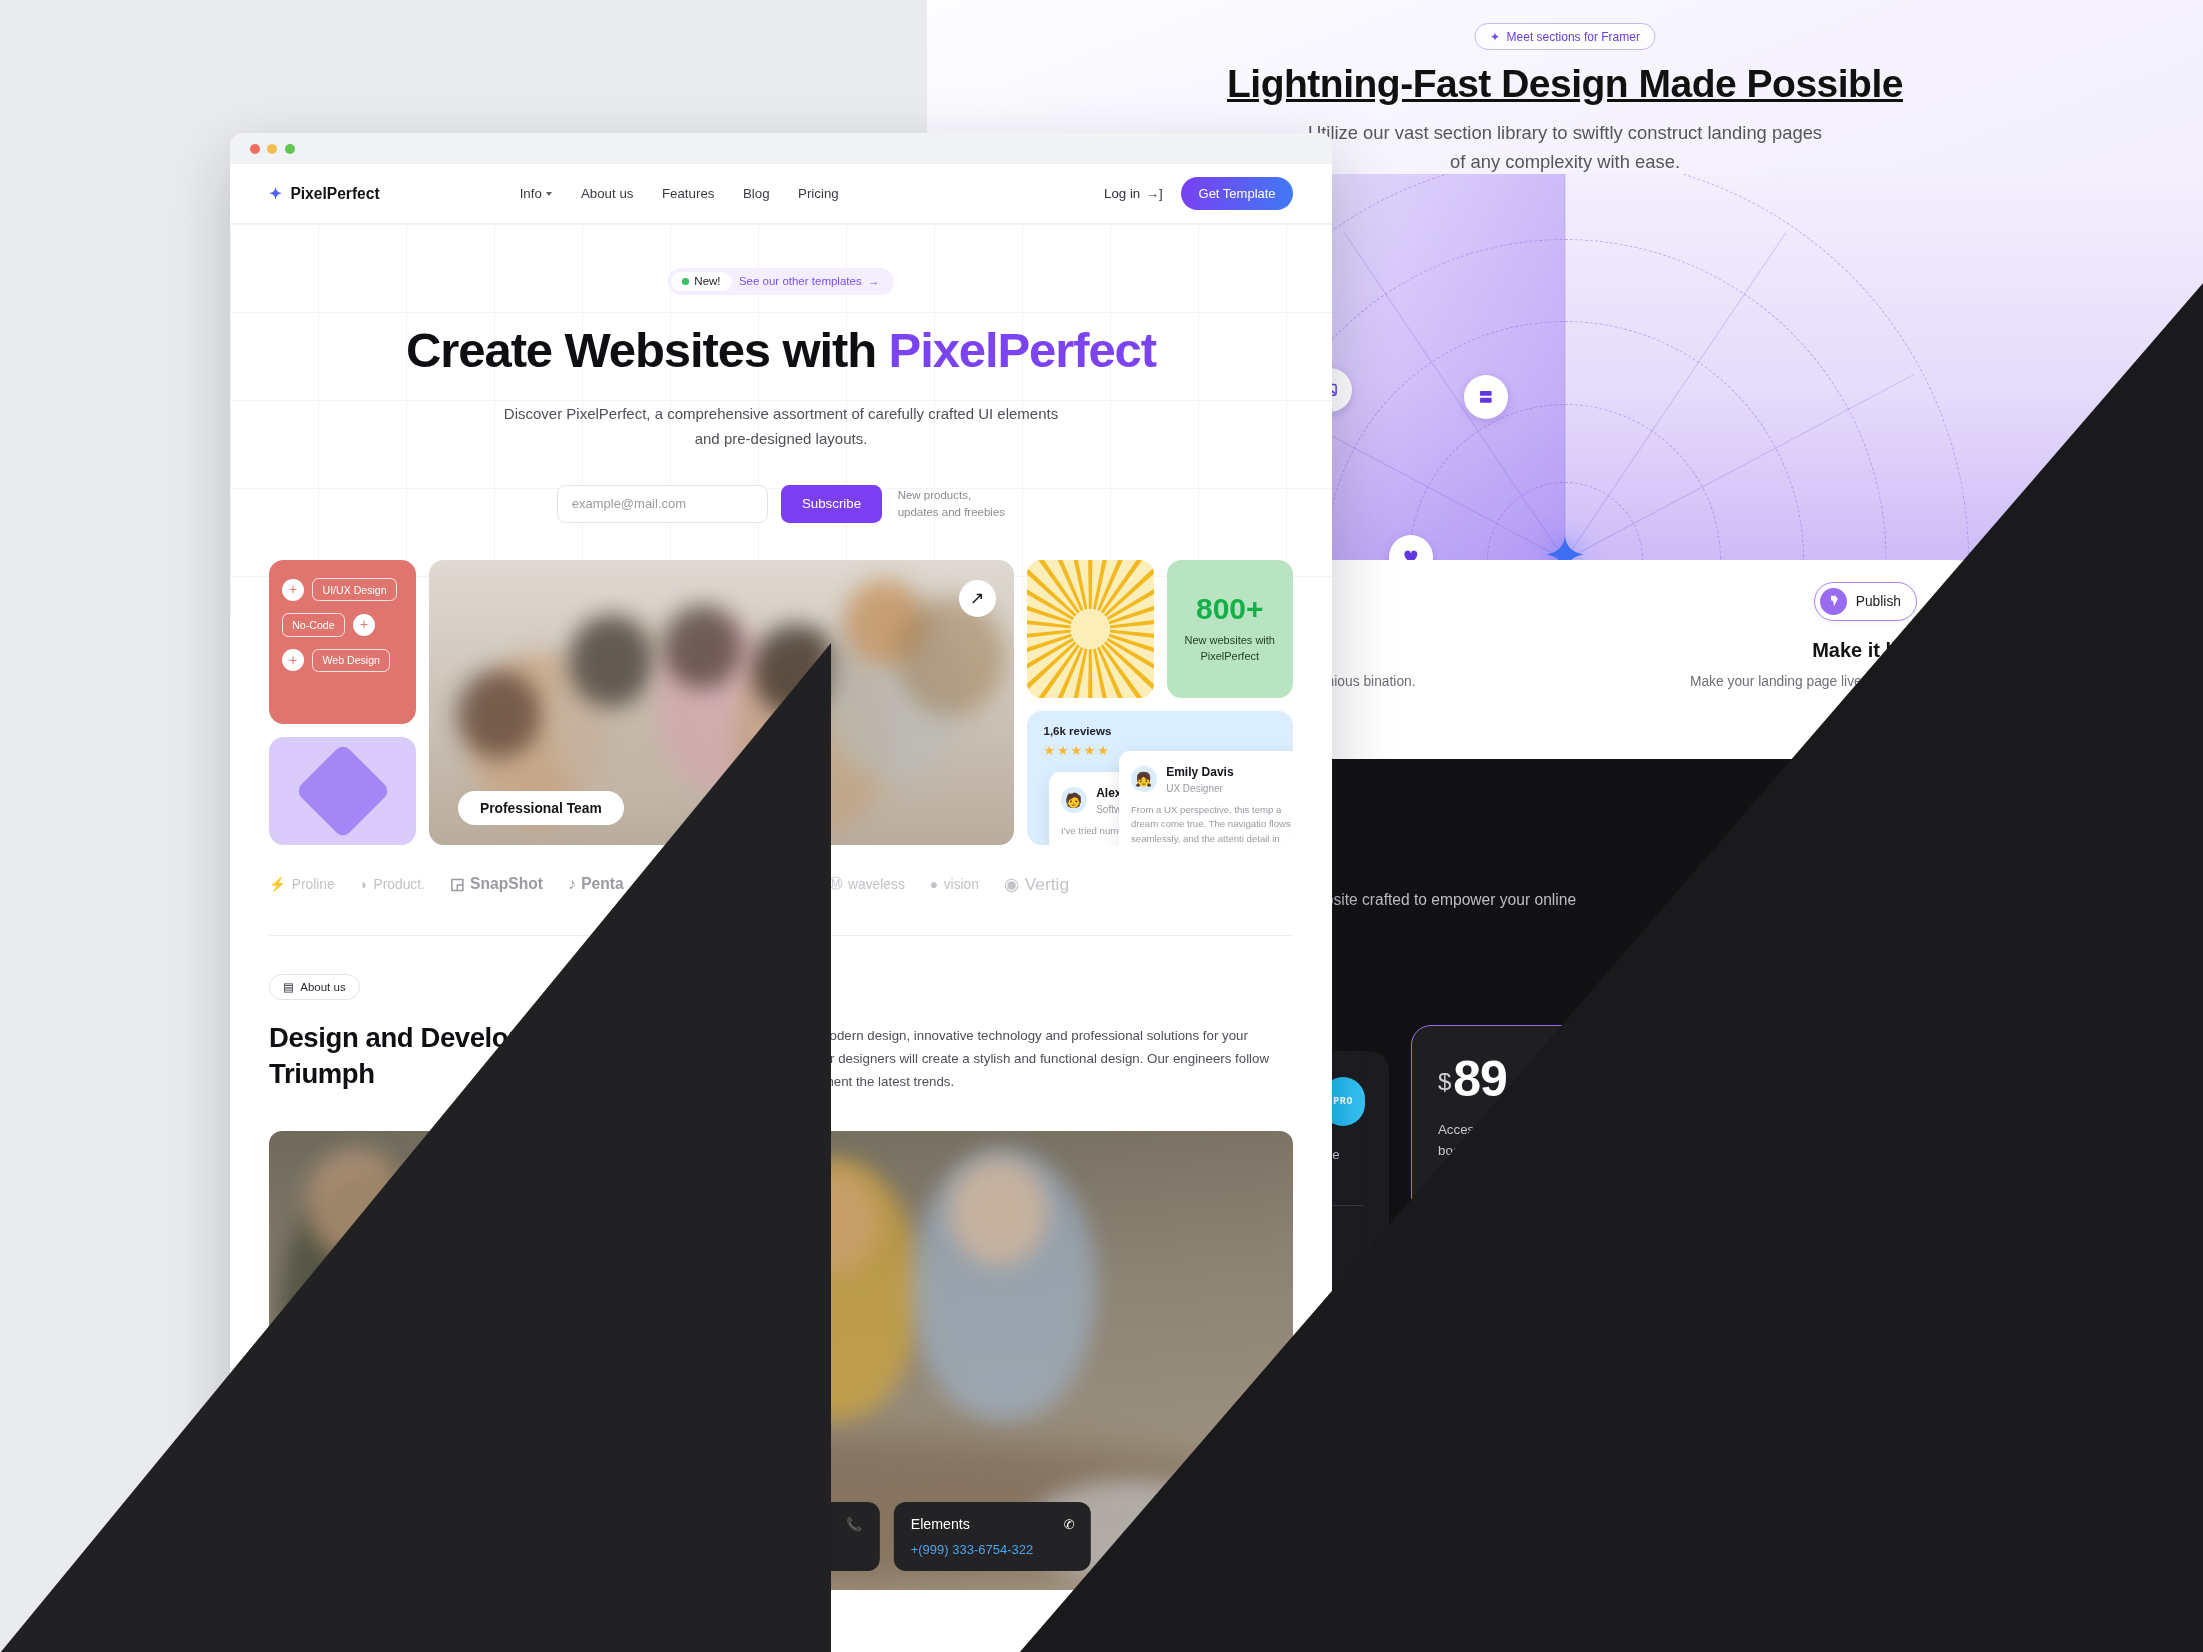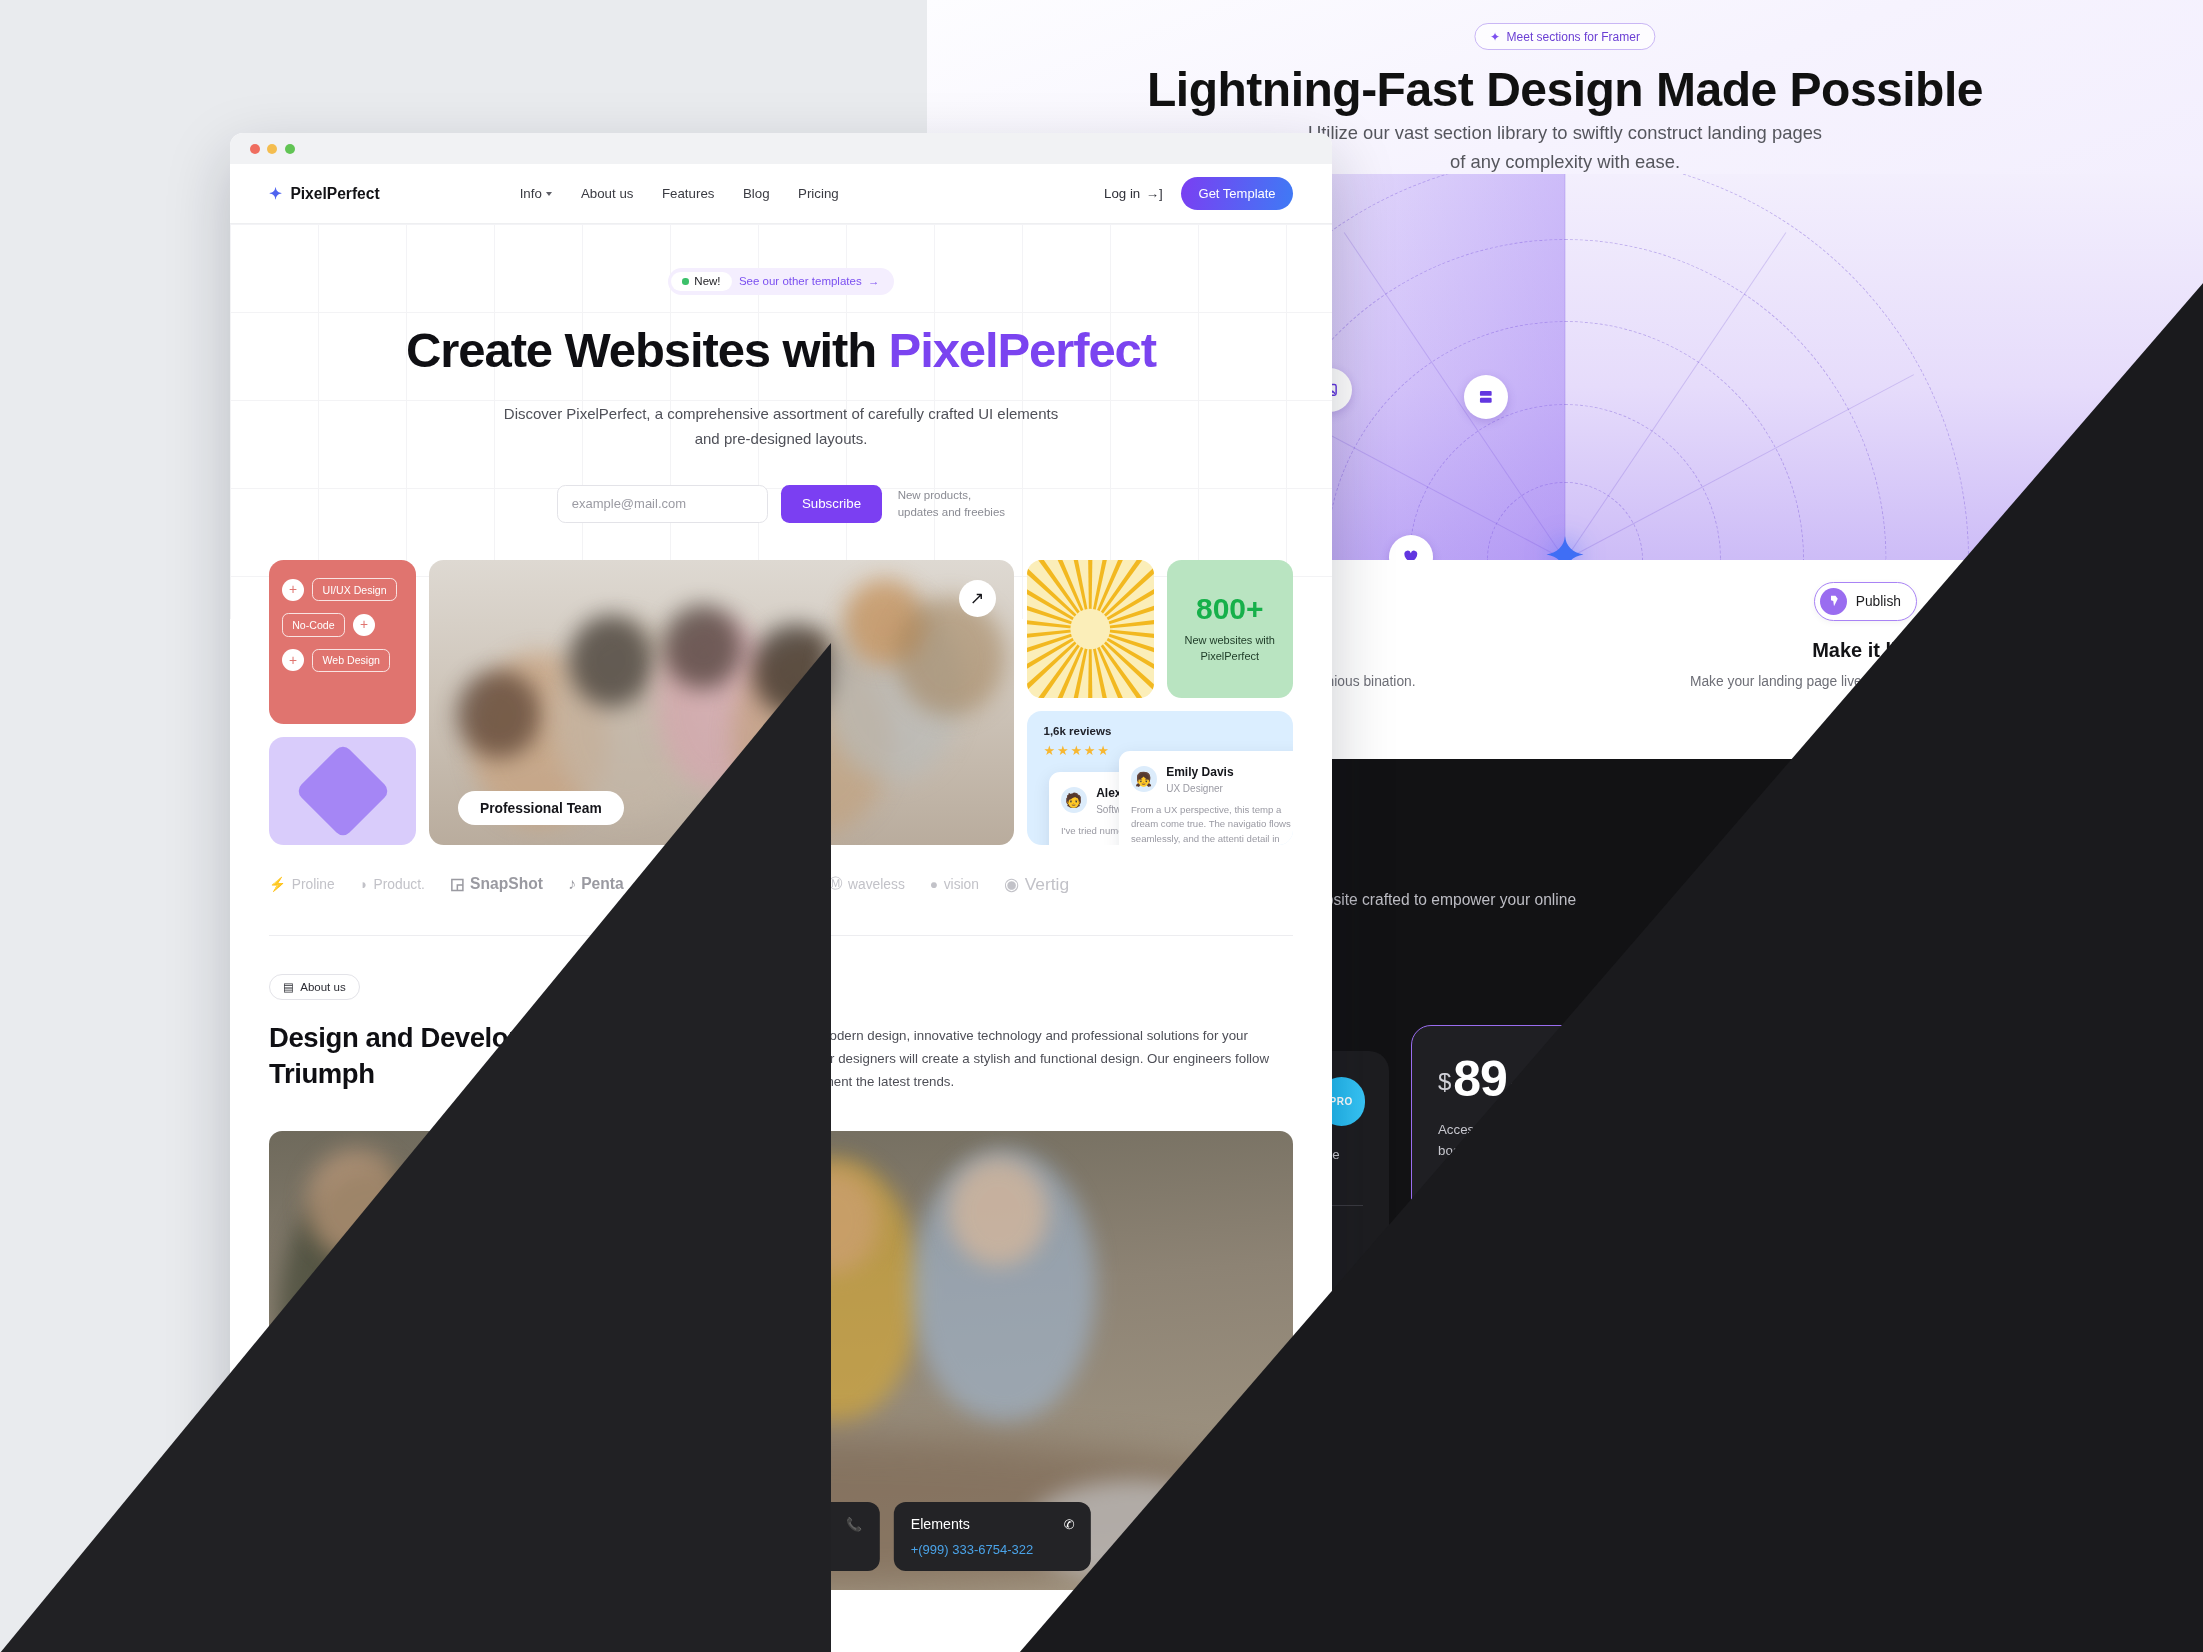--- a/index.html
+++ b/index.html
@@ -23,21 +23,21 @@
   .meet-pill {
     position:absolute; left:50%; top:23px; transform:translateX(-50%);
     border:0.9px solid #c9b6f5; border-radius:917px;
     padding:5.5px 14.7px; font-size:12px; color:#6b3fd4;
     display:flex; align-items:center; gap:6.4px; background:rgba(255,255,255,.7);
     white-space:nowrap;
   }
   .meet-pill .spark { color:#7c4ff0; font-size:12px; }
   .sc-title {
     position:absolute; top:62px; left:0; width:100%;
-    text-align:center; font-size:48px; font-weight:700; color:#111; letter-spacing:-0.5px;
+    text-align:center; font-size:39px; font-weight:700; color:#111; letter-spacing:-0.5px;text-decoration:underline;
   }
   .sc-sub {
     position:absolute; top:119px; left:0; width:100%; text-align:center;
     font-size:18.4px; line-height:1.55; color:#55565d;
   }
   .radar-wrap {
     position:absolute; left:0; top:174px; width:100%; height:386px; overflow:hidden;
     background:linear-gradient(180deg,#f3effd 0%, #e6dcfb 55%, #cdbcf7 100%);
   }
   .radar {
@@ -104,21 +104,21 @@
     background:#1d1d20; border-radius:20px; padding:27.5px 26px; position:relative;
     display:flex; flex-direction:column;
   }
   .plan.beginner { width:275px; margin-left:-110px; height:459px; }
   .plan.pro { width:275px; height:432px; margin-top:26px; }
   .plan.business {
     width:275px; height:470px; border:0.9px solid #9a6df0; background:#1f1f23;
   }
   .tag {
     position:absolute; right:24px; top:26px; border-radius:917px; padding:19px 12px;
-    font-size:10px; font-weight:700; letter-spacing:0.6px; color:#fff;
+    font-size:10px; font-weight:700; letter-spacing:0.6px; color:#fff;font-family:Liberation Mono, monospace;
   }
   .tag.beginner { background:#ededf0; color:#17171a; }
   .tag.pro { background:linear-gradient(90deg,#18b6f0,#39c6f7); }
   .tag.business { background:linear-gradient(90deg,#6b5bf0,#8a5bf5); }
   .price { display:flex; align-items:flex-start; gap:1.8px; color:#fff; }
   .price .cur { font-size:24px; margin-top:14.7px; color:#cfcfd6; }
   .price .num { font-size:50px; font-weight:700; line-height:1; letter-spacing:-0.9px; }
   .price .per { font-size:15.6px; color:#a9a9b2; margin-top:27.5px; }
   .plan-desc { margin-top:16.5px; font-size:13.3px; line-height:1.55; color:#c7c7ce; }
   .hr { height:0.9px; background:#3a3a40; margin:18.4px 0 16.5px; }

